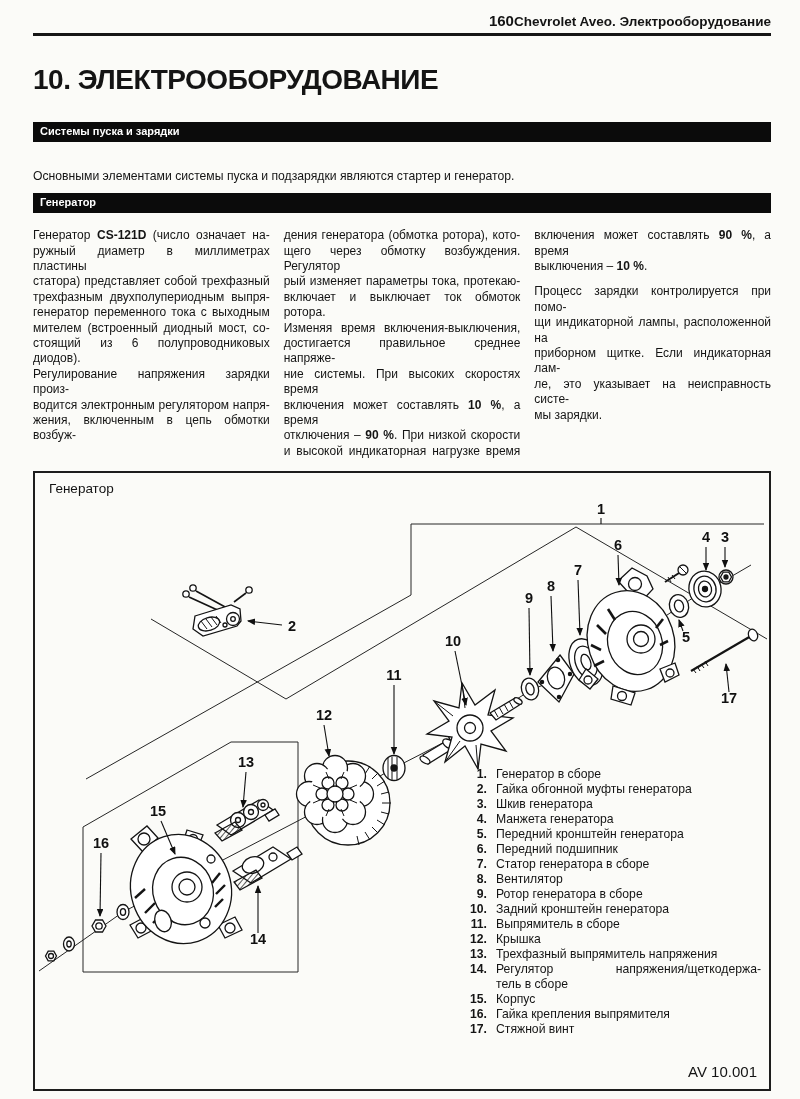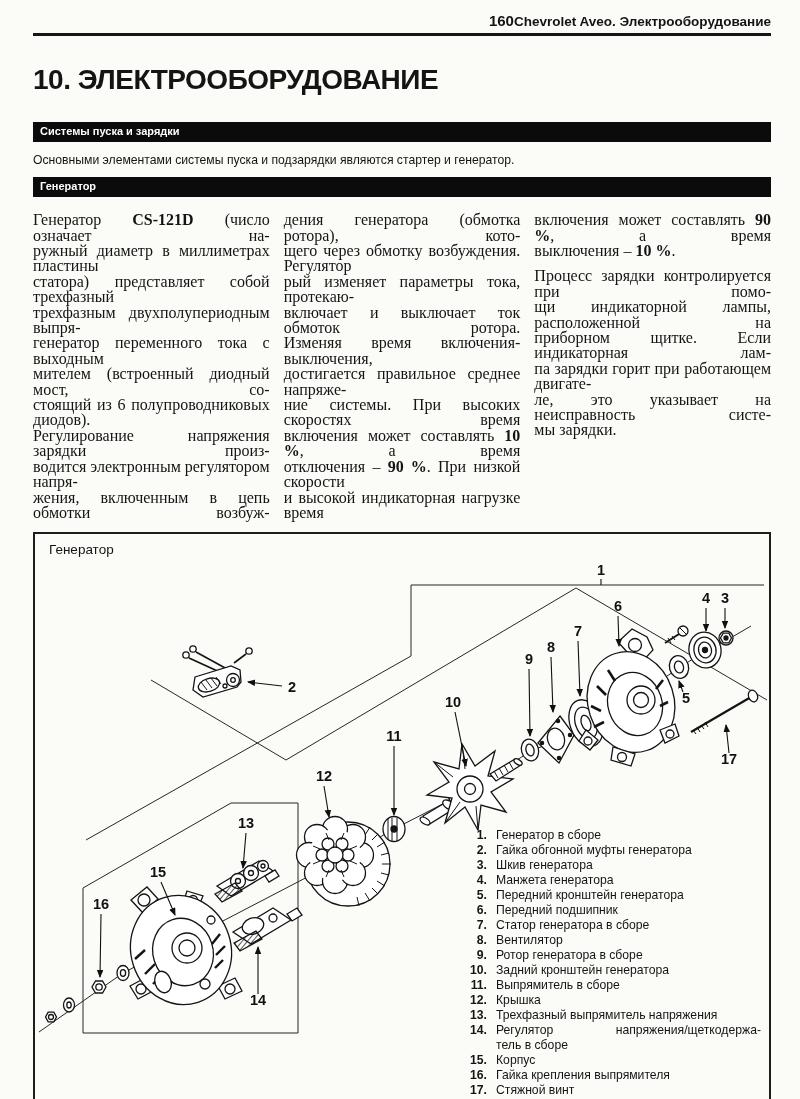--- a/index.html
+++ b/index.html
@@ -19,24 +19,24 @@
   .hdr-title { font-size:13.5px; font-weight:bold; }
 
   .chapter { font-size:28px; font-weight:bold; letter-spacing:-0.5px;
              margin:30px 0 0 0; line-height:1; }
 
   .bar { background:#0b0b0b; color:#ffffff; font-size:11px; font-weight:bold;
          padding:3px 8px 5px 7px; line-height:1.1; }
   .bar1 { margin-top:28px; }
   .bar2 { margin-top:9px; }
 
-  .intro { font-size:12.2px; margin-top:11px; line-height:15px; }
+  .intro { font-size:12.2px; margin-top:27px; line-height:15px; }
 
   .cols { display:flex; gap:14px; margin-top:15px; }
-  .col { width:237px; font-size:16px; line-height:15.4px;font-family:Liberation Serif, serif; }
+  .col { width:237px; font-size:12px; line-height:15.4px; }
   .tl { min-height:15.4px; }
   .tl.j { text-align:justify; text-align-last:justify; }
   .tl.pgap { margin-top:10px; }
   .b { font-weight:bold; }
 
   .figure { position:relative; margin-top:12px; width:734px; height:616px;
             border:2px solid #1d1d1d; background:#fbfbf8; }
   .fig-label { position:absolute; left:14px; top:8px; font-size:13.5px; }
   svg.diagram { position:absolute; left:0; top:0; width:734px; height:616px; }
 
@@ -93,21 +93,20 @@
         <div class="tl j"><span>включения может составлять </span><span class="b">10 %</span><span>, а время</span></div>
         <div class="tl j"><span>отключения – </span><span class="b">90 %</span><span>. При низкой скорости</span></div>
         <div class="tl j"><span>и высокой индикаторная нагрузке время</span></div>
       </div>
       <div class="col">
         <div class="tl j"><span>включения может составлять </span><span class="b">90 %</span><span>, а время</span></div>
         <div class="tl"><span>выключения – </span><span class="b">10 %</span><span>.</span></div>
         <div class="tl j pgap"><span>Процесс зарядки контролируется при помо-</span></div>
         <div class="tl j"><span>щи индикаторной лампы, расположенной на</span></div>
         <div class="tl j"><span>приборном щитке. Если индикаторная лам-</span></div>
-        <div class="tl j"><span>па зарядки горит при работающем двигате-</span></div>
         <div class="tl j"><span>ле, это указывает на неисправность систе-</span></div>
         <div class="tl"><span>мы зарядки.</span></div>
       </div>
     </div>
 
   <div class="figure">
     <svg class="diagram" viewBox="0 0 734 616">
       <defs>
         <marker id="ah" markerWidth="8" markerHeight="7" refX="6.5" refY="3" orient="auto">
           <path d="M0,0 L7.5,3 L0,6 Z" fill="#101010"></path>

